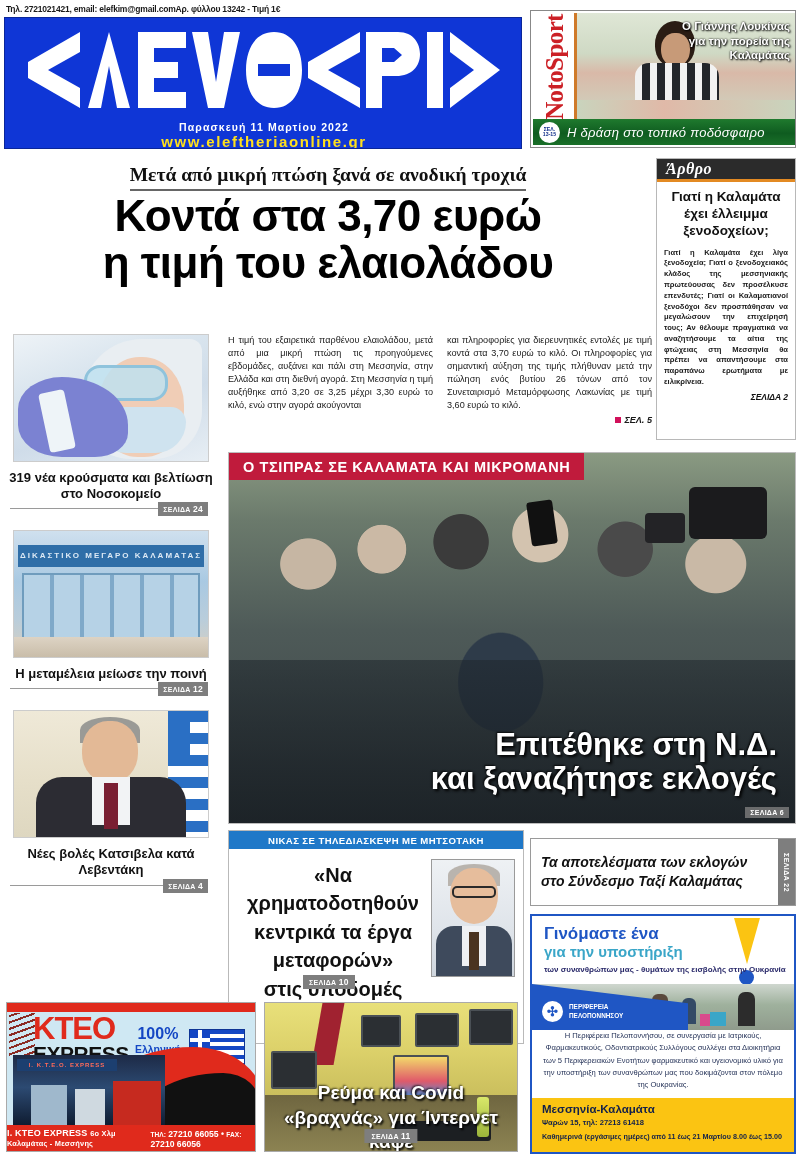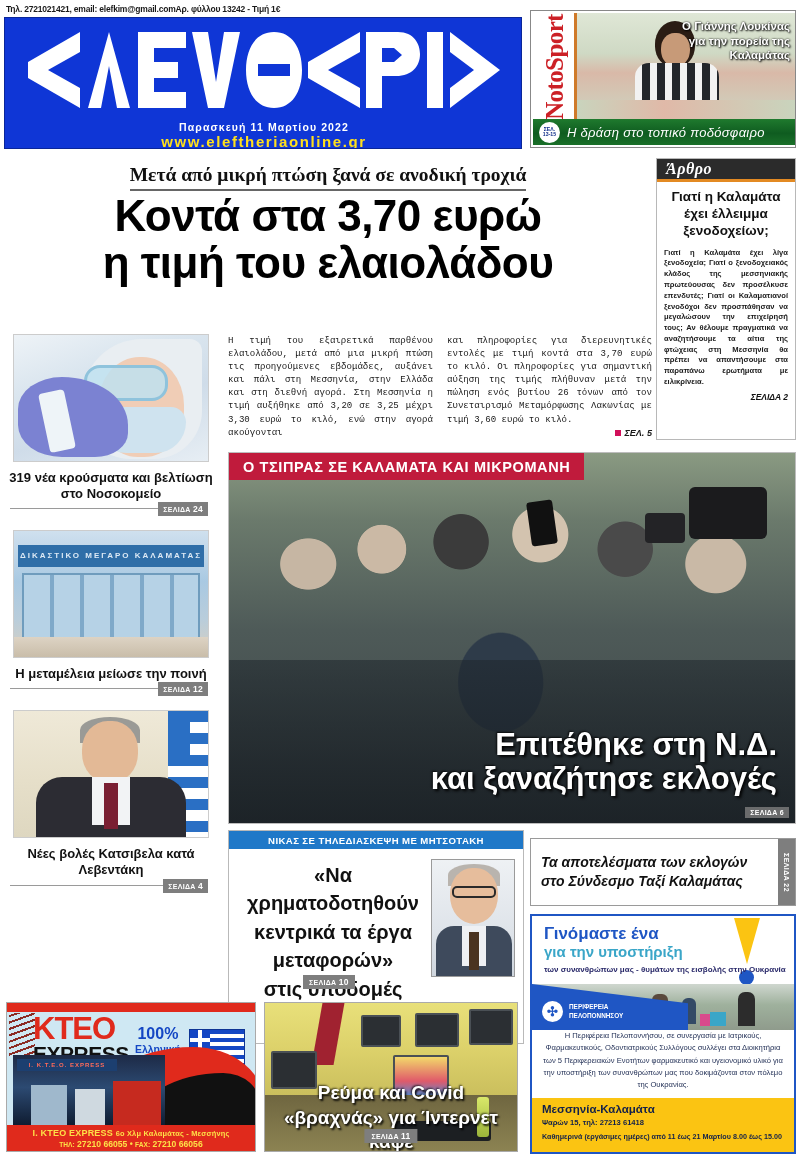--- a/index.html
+++ b/index.html
@@ -153,21 +153,21 @@
     text-align: right; padding: 4px 7px 0; font-size: 8.5px;
     font-weight: bold; font-style: italic; color: #111;
   }
 
   
   .lead-body {
     position: absolute; left: 228px; top: 334px; width: 424px; height: 108px;
     display: flex; gap: 14px;
   }
   .lead-col { flex: 1; font-size: 9.1px; line-height: 1.44; text-align: justify; color: #1a1a1a; }
-  .lead-col p { text-align: justify; font-family: Liberation Mono, monospace; }
+  .lead-col p { text-align: justify; }
   .sel-inline { display: block; text-align: right; margin-top: 1px; font-weight: bold; font-style: italic; }
   .sq { display: inline-block; width: 6px; height: 6px; background: #d1105a; margin-right: 3px; }
 
   
   .lsb { position: absolute; left: 6px; top: 334px; width: 210px; }
   .lsb-item { margin-bottom: 7px; }
   .lsb-photo { width: 196px; height: 128px; margin: 0 auto; border: 1px solid #ccc; overflow: hidden; position: relative; }
   .lsb-cap {
     text-align: center; font-size: 13px; font-weight: bold;
     line-height: 1.24; padding: 8px 2px 4px; color: #111;
@@ -381,21 +381,21 @@
     position: absolute; left: 6px; bottom: 24px; width: 152px; height: 72px;
     background: linear-gradient(180deg,#1d2a46 0%, #2c4a72 45%, #0e1a2e 100%);
     overflow: hidden;
   }
   .kteo-photo .sign { position: absolute; left: 4px; top: 4px; width: 100px; height: 12px; background: #1c3f70; color: #ff6b5a; font-size: 6px; font-weight: bold; text-align: center; line-height: 12px; letter-spacing: 1px; }
   .kteo-photo .door { position: absolute; left: 18px; bottom: 0; width: 36px; height: 42px; background: #9fb8cc; }
   .kteo-photo .door2 { position: absolute; left: 62px; bottom: 0; width: 30px; height: 38px; background: #cfd9e0; }
   .kteo-photo .red { position: absolute; right: 4px; bottom: 0; width: 48px; height: 46px; background: #c62a1f; }
   .kteo-bottom {
     position: absolute; left: 0; right: 0; bottom: 0; height: 26px; background: #e02a1c;
-    color: #fde047; display: flex; flex-direction: column; align-items: center; justify-content: center;
+    color: #ffffff; display: flex; flex-direction: row; align-items: center; justify-content: center;
   }
   .kteo-b1 { font-size: 9px; font-weight: bold; letter-spacing: .2px; }
   .kteo-b1 .addr { font-size: 7.4px; font-weight: bold; }
   .kteo-b2 { font-size: 8.6px; font-weight: bold; margin-top: 1px; }
   .kteo-b2 .lbl { font-size: 6.6px; }
 
   
   .icafe {
     position: absolute; left: 264px; top: 1002px; width: 254px; height: 150px;
     border: 1px solid #aaa; overflow: hidden;

